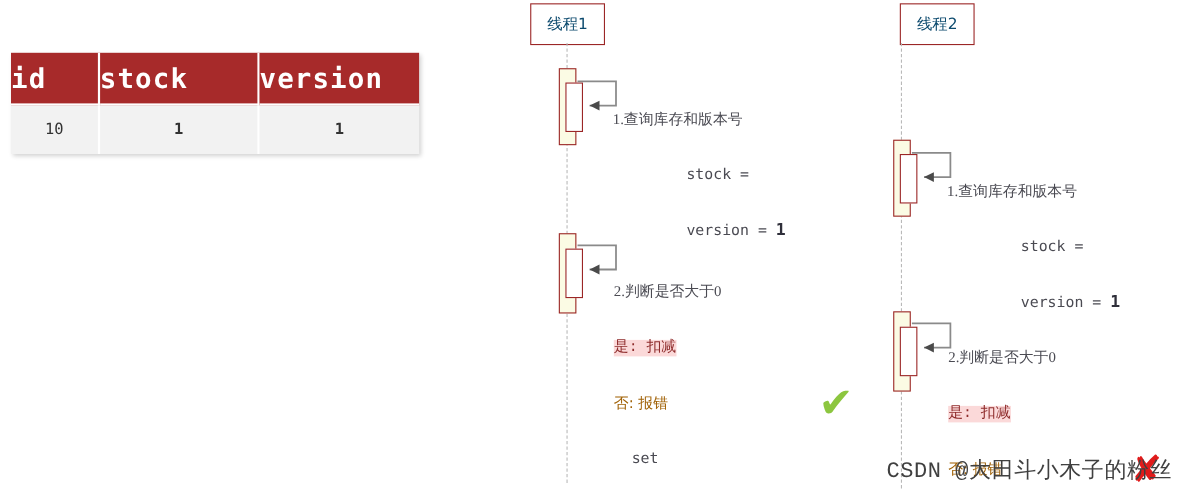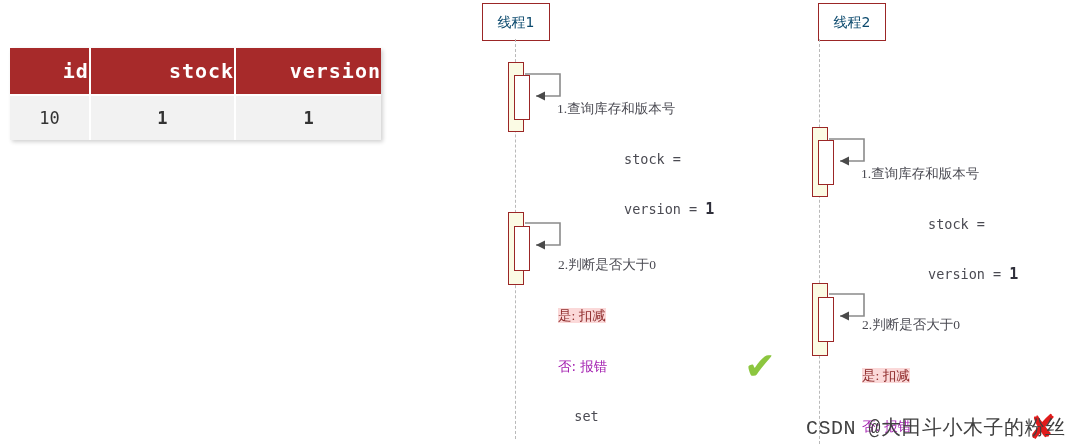--- a/index.html
+++ b/index.html
@@ -23,35 +23,35 @@
     width: 371px;
     border-collapse: separate;
     border-spacing: 0;
     box-shadow: 2px 2px 4px rgba(0,0,0,0.18);
     background: #ffffff;
   }
   #db-table th {
     background: #a72a2a;
     color: #ffffff;
     font-family: "DejaVu Sans Mono", "Liberation Mono", monospace;
-    font-size: 20px;
+    font-size: 25px;
     font-weight: bold;
     letter-spacing: 1px;
     height: 46px;
     padding: 0;
-    text-align: right;
+    text-align: left;
     border-right: 2px solid #ffffff;
     border-bottom: 2px solid #ffffff;
   }
   #db-table th:last-child { border-right: none; margin-top: 31px; }
   #db-table td {
     background: #f2f2f2;
     color: #333333;
     font-family: "DejaVu Sans Mono", "Liberation Mono", monospace;
-    font-size: 17px;
+    font-size: 14px;
     height: 44px;
     padding: 0;
     text-align: center;
     border-right: 2px solid #ffffff;
   }
   #db-table td:last-child { border-right: none; }
   .cell-bold {
     font-weight: bold;
     font-size: 16px;
     color: #3b3b3b;
@@ -112,28 +112,28 @@
     font-family: Liberation Serif, serif;
     font-size: 13.5px;
     color: #4a4a52;
   }
   .num-bold {
     font-weight: bold;
     font-size: 15px;
     color: #2f2f3a;
   }
   .branch-yes {
-    font-family: Liberation Serif, serif;
+    font-family: Liberation Mono, monospace;
     background: #fbd9d9;
     color: #8e2b2b;
     font-size: 13.5px;
   }
   .branch-no {
     font-family: "DejaVu Sans", "Liberation Sans", sans-serif;
-    color: #a21caf;
+    color: #a16207;
     font-size: 13.5px;
   }
 
   .mark {
     position: absolute;
     line-height: 1;
   }
 
   
   #watermark {

